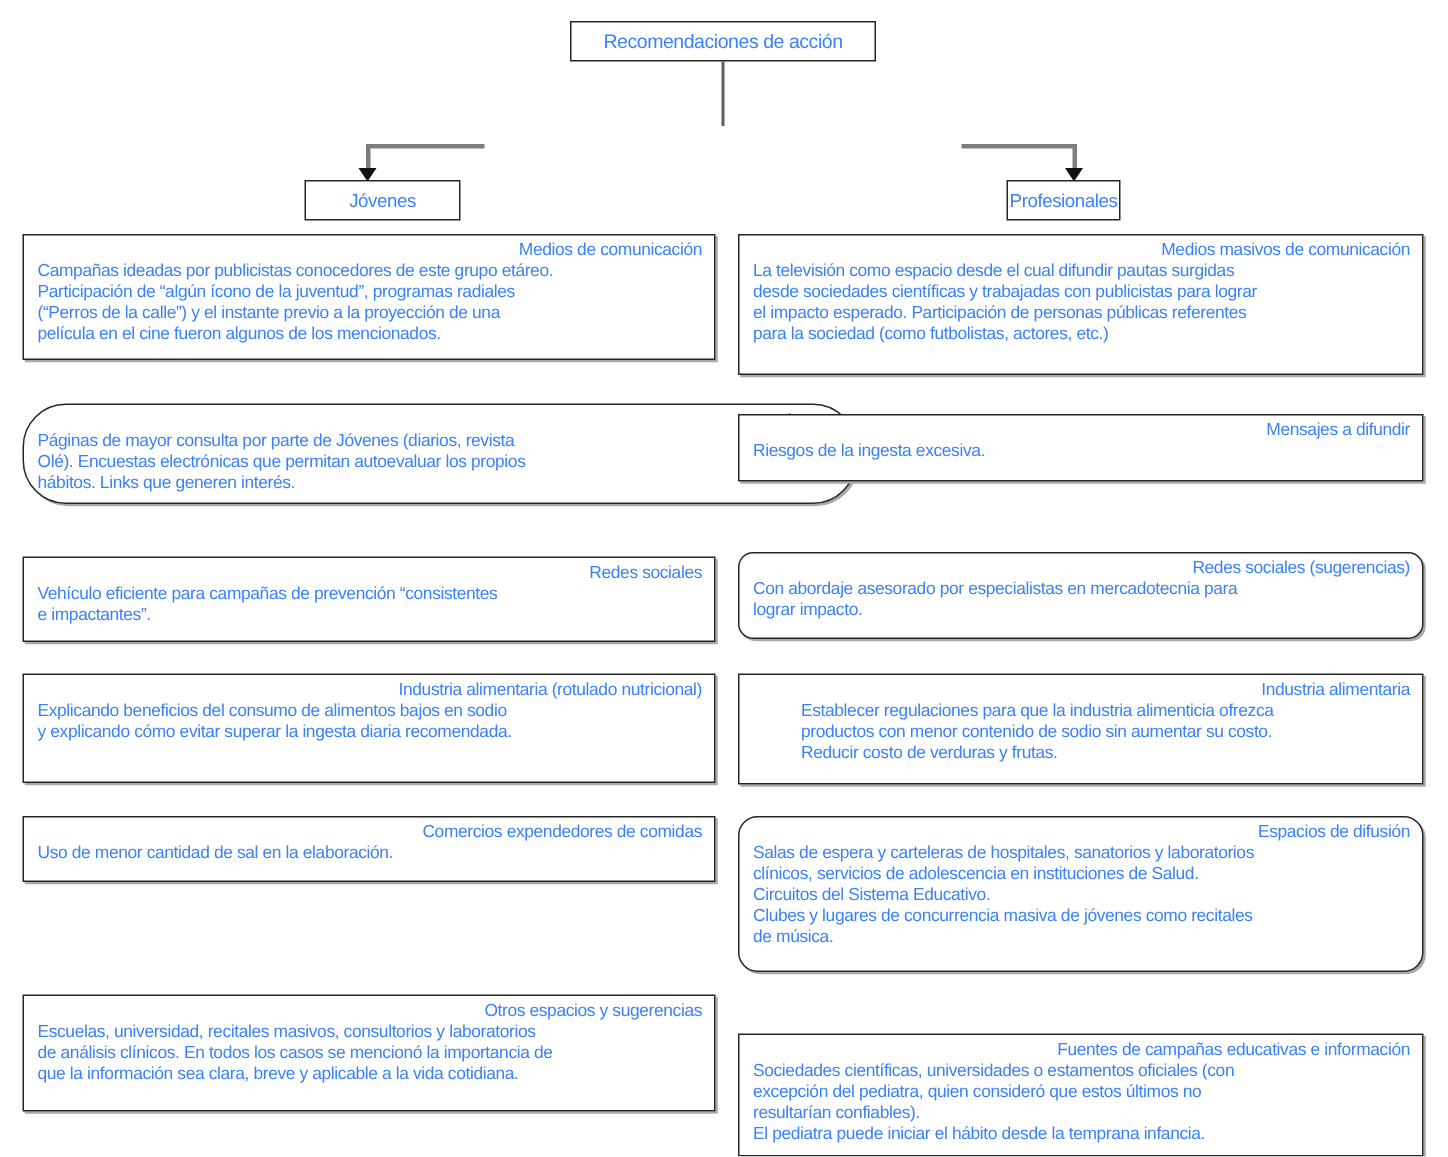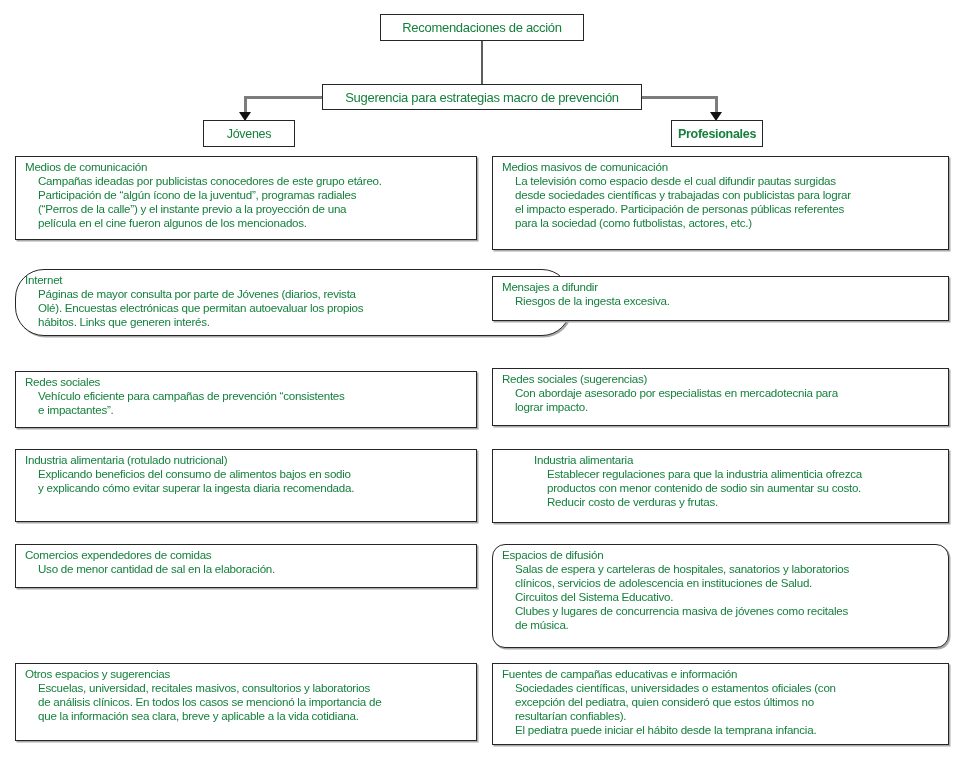--- a/index.html
+++ b/index.html
@@ -1,86 +1,83 @@
 <!DOCTYPE html>
 <html lang="es"><head>
 <meta charset="utf-8">
 <style>
   html,body{margin:0;padding:0;background:#ffffff;}
   .canvas{
     position:relative;width:965px;height:771px;background:#ffffff;
-    font-family:"Liberation Sans","DejaVu Sans",sans-serif;color:#15803d;
+    font-family:"Liberation Sans","DejaVu Sans",sans-serif;color:#3b82f6;
     overflow:hidden;
   }
   
   .hbox{
     position:absolute;box-sizing:border-box;background:#fff;
     border:1.5px solid #262626;display:flex;align-items:center;justify-content:center;
     font-size:13px;letter-spacing:-0.3px;white-space:nowrap;z-index:3;
   }
   
   .node{
     position:absolute;box-sizing:border-box;background:#fff;
     border:1.5px solid #262626;box-shadow:1.5px 1.5px 0 #a9a9a9;
     padding:3px 8px 3px 9px;z-index:2;
   }
-  .node .t{font-size:11.6px;line-height:14px;letter-spacing:-0.25px;}
-  .node .p{font-size:11.6px;line-height:14px;letter-spacing:-0.25px;white-space:pre-line;margin-left:13px;}
+  .node .t{font-size:11.6px;line-height:14px;letter-spacing:-0.25px;text-align:right;}
+  .node .p{font-size:11.6px;line-height:14px;letter-spacing:-0.25px;white-space:pre-line;}
   
   .cline{position:absolute;background:#7d7d7d;z-index:1;}
   .varrow{
     position:absolute;width:0;height:0;z-index:2;
     border-left:6px solid transparent;border-right:6px solid transparent;
     border-top:9px solid #111;
   }
   
   #rootBox{left:380px;top:14px;width:204px;height:27px;}
   #strategyBox{left:322px;top:84px;width:320px;height:26px;}
-  #jovenBox{left:203px;top:120px;width:92px;height:27px;font-size:12.5px;}
-  #profBox{left:671px;top:120px;width:92px;height:27px;font-size:12.5px;font-weight:bold;}
+  #jovenBox{left:203px;top:120px;width:104px;height:27px;font-size:12.5px;}
+  #profBox{left:671px;top:120px;width:76px;height:27px;font-size:12.5px;}
   #vline1{left:481px;top:41px;width:2px;height:43px;background:#5e5e5e;}
   #hlineL{left:245px;top:96px;width:78px;height:2.5px;}
   #hlineR{left:641px;top:96px;width:77px;height:2.5px;}
   #vdropL{left:244px;top:96px;width:2.5px;height:17px;}
   #vdropR{left:715px;top:96px;width:2.5px;height:17px;}
   #arrowL{left:239px;top:112px;}
   #arrowR{left:710px;top:112px;}
 
   #L1{left:15px;top:156px;width:462px;height:84px;}
   #L2{left:15px;top:269px;width:556px;height:67px;border-radius:29px;}
   #L3{left:15px;top:371px;width:462px;height:57px;}
   #L4{left:15px;top:449px;width:462px;height:73px;}
   #L5{left:15px;top:544px;width:462px;height:44px;}
   #L6{left:15px;top:663px;width:462px;height:78px;}
 
   #R1{left:492px;top:156px;width:457px;height:94px;}
   #R2{left:492px;top:276px;width:457px;height:45px;}
-  #R3{left:492px;top:368px;width:457px;height:58px;}
+  #R3{left:492px;top:368px;width:457px;height:58px;border-radius:10px;}
   #R4{left:492px;top:449px;width:457px;height:74px;padding-left:41px;}
   #R5{left:492px;top:544px;width:457px;height:104px;border-radius:13px;}
-  #R6{left:492px;top:663px;width:457px;height:82px;}
+  #R6{left:492px;top:689px;width:457px;height:82px;}
 </style>
 </head>
 <body>
 
 <div class="canvas">
 
   <div class="cline" id="vline1"></div>
   <div class="cline" id="hlineL"></div>
   <div class="cline" id="hlineR"></div>
   <div class="cline" id="vdropL"></div>
   <div class="cline" id="vdropR"></div>
   <div class="varrow" id="arrowL"></div>
   <div class="varrow" id="arrowR"></div>
 
   <div class="hbox" id="rootBox">
     <span>Recomendaciones de acción</span>
-  </div>
-  <div class="hbox" id="strategyBox">
-    <span>Sugerencia para estrategias macro de prevención</span>
   </div>
   <div class="hbox" id="jovenBox">
     <span>Jóvenes</span>
   </div>
   <div class="hbox" id="profBox">
     <span>Profesionales</span>
   </div>
 
   <div class="node" id="L1">
     <div class="t">Medios de comunicación</div>

